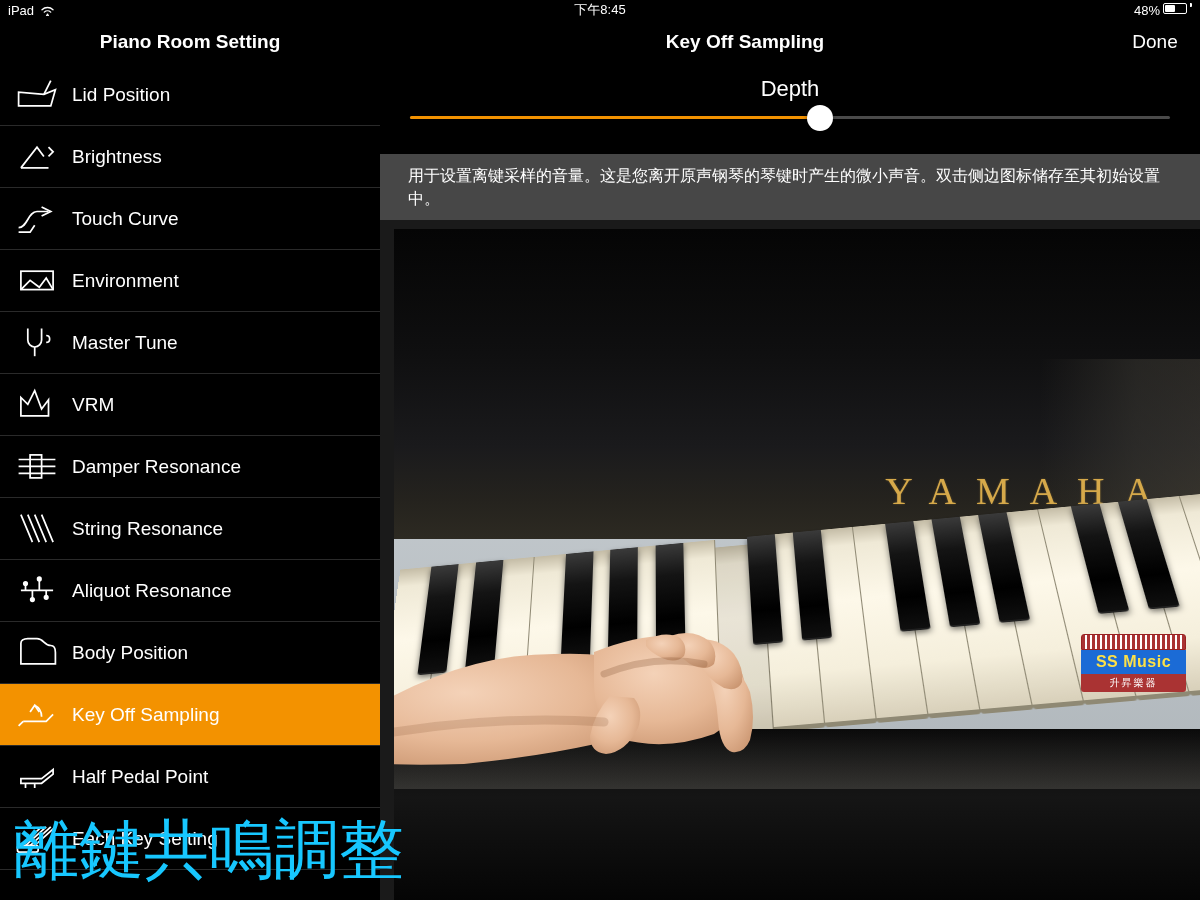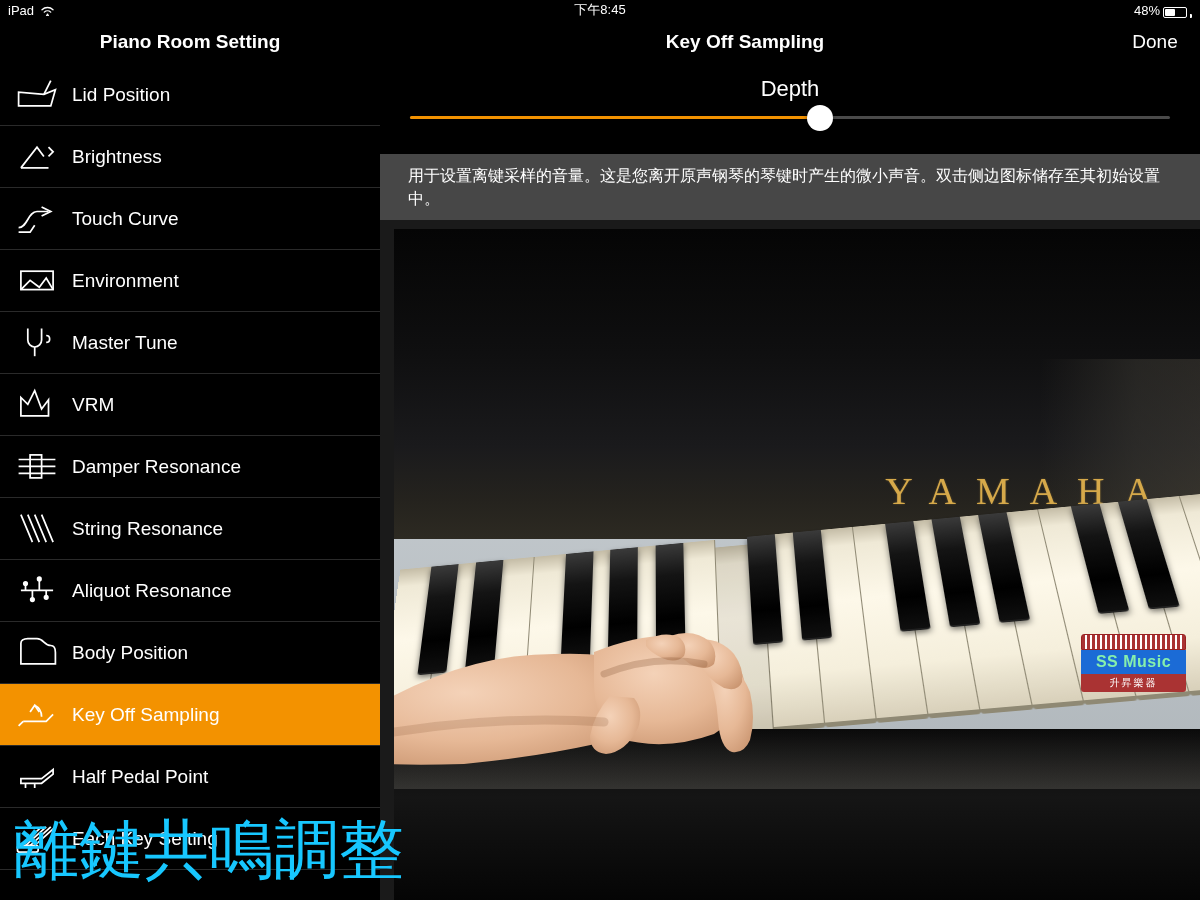--- a/index.html
+++ b/index.html
@@ -3,21 +3,21 @@
 <meta charset="utf-8">
 <style>
 * { margin: 0; padding: 0; box-sizing: border-box; -webkit-font-smoothing: antialiased; }
 html, body { width: 1200px; height: 900px; overflow: hidden; background: #000; font-family: -apple-system, "Helvetica Neue", Arial, sans-serif; color: #fff; }
 
 
 .status-bar { position: absolute; top: 0; left: 0; right: 0; height: 20px; display: flex; align-items: center; justify-content: space-between; font-size: 13px; font-weight: 500; padding: 8px 8px; z-index: 50; }
 .status-left, .status-right { display: flex; align-items: center; gap: 6px; }
 .status-center { position: absolute; left: 50%; transform: translateX(-50%); }
 .wifi-icon { width: 15px; height: 11px; }
-.battery { display: flex; align-items: flex-end; gap: 3px; }
+.battery { display: flex; align-items: flex-start; gap: 3px; }
 .battery-body { width: 24px; height: 11px; border: 1px solid #fff; border-radius: 2px; position: relative; padding: 1px; }
 .battery-fill { height: 100%; background: #fff; border-radius: 1px; }
 .battery-tip { width: 2px; height: 4px; background: #fff; border-radius: 0 1px 1px 0; }
 
 
 .header { position: absolute; top: 20px; left: 0; right: 0; height: 44px; display: flex; align-items: center; }
 .header-left { width: 380px; text-align: center; font-size: 19px; font-weight: 600; }
 .header-center { flex: 1; text-align: center; font-size: 19px; font-weight: 600; }
 .header-right { width: 90px; text-align: center; font-size: 19px; font-weight: 400; }
 
@@ -60,21 +60,21 @@
 .fallboard { position: absolute; left: 0; right: 0; top: 500px; bottom: 0; background: linear-gradient(180deg, #0a0a0a 0%, #151515 40%, #050505 100%); }
 .fallboard-reflection { position: absolute; left: 0; right: 0; top: 0; height: 60px; background: linear-gradient(180deg, rgba(200,195,180,.18), rgba(0,0,0,0)); transform: scaleY(-1); }
 
 
 .hand { position: absolute; left: 0; top: 275px; width: 460px; height: 280px; z-index: 5; }
 .hand svg { width: 100%; height: 100%; }
 
 
 .badge { position: absolute; right: 14px; top: 405px; width: 105px; z-index: 6; }
 .badge-keys { height: 16px; background: repeating-linear-gradient(90deg, #a33 0 3px, #fff 3px 5px); border: 1px solid #922; border-radius: 3px 3px 0 0; }
-.badge-label { background: #1b6bd6; color: #86efac; font-size: 16px; font-weight: 700; text-align: center; padding: 3px 0; letter-spacing: .5px; }
+.badge-label { background: #1b6bd6; color: #fde047; font-size: 16px; font-weight: 700; text-align: center; padding: 3px 0; letter-spacing: .5px; }
 .badge-sub { background: #a33; color: #fff; font-size: 10px; text-align: center; padding: 2px 0; border-radius: 0 0 3px 3px; letter-spacing: 2px; }
 
 
 .caption { position: absolute; left: 14px; bottom: 6px; font-size: 65px; font-weight: 500; color: #17c7ff; font-family: "PingFang TC", "Microsoft JhengHei", sans-serif; z-index: 60; text-shadow: 0 0 1px rgba(0,0,0,.3); }
 </style>
 </head>
 <body>
 
 <div class="status-bar">
   <div class="status-left">

